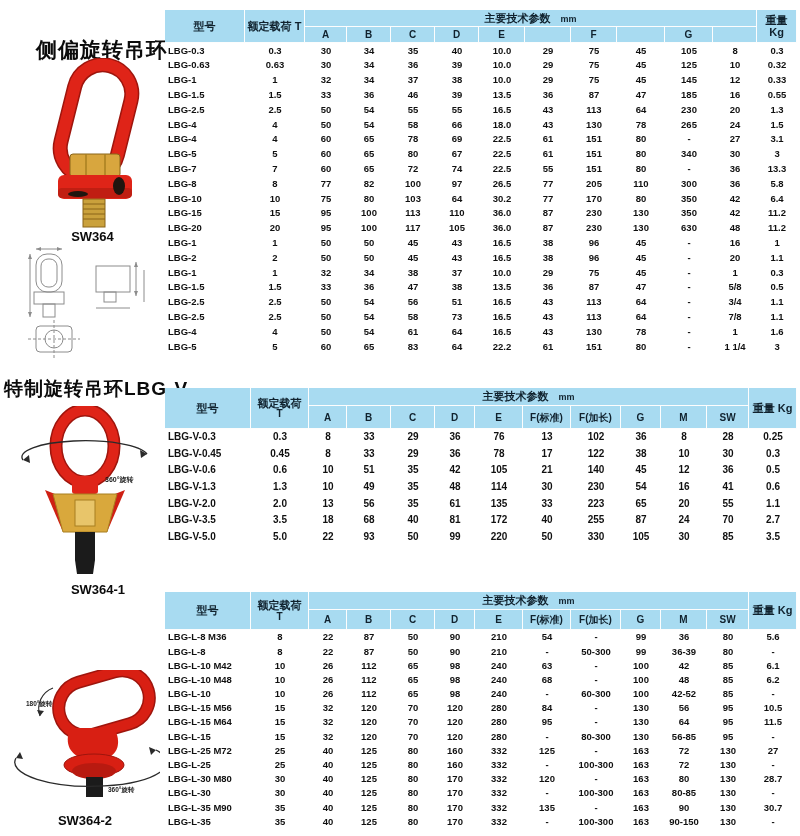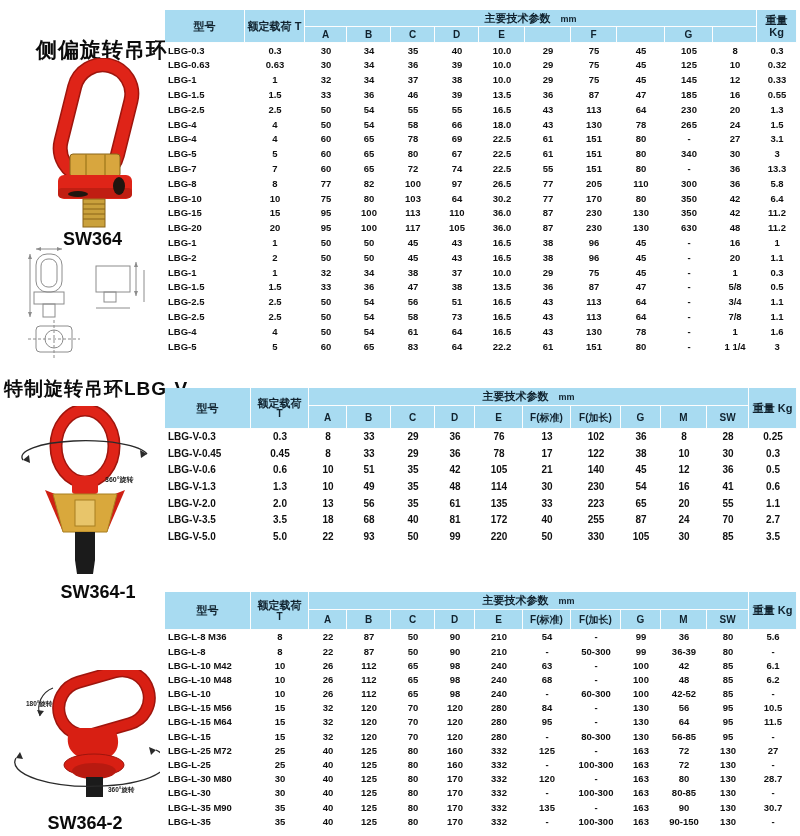--- a/index.html
+++ b/index.html
@@ -2,21 +2,21 @@
 <html><head>
 <meta charset="utf-8">
 <style>
   html,body{margin:0;padding:0;background:#fff;}
   .page{position:relative;width:800px;height:836px;background:#ffffff;overflow:hidden;
         font-family:"Liberation Sans","DejaVu Sans",sans-serif;color:#111;}
   .sec-title{position:absolute;font-weight:bold;color:#0b0b0b;letter-spacing:1px;white-space:nowrap;}
   .title1{left:36px;top:36px;font-size:21px;}
   .title2{left:4px;top:376px;font-size:19px;}
   .title3{left:8px;top:640px;font-size:19px;}
-  .caption{position:absolute;font-weight:bold;font-size:18px;text-align:center;color:#0b0b0b;}
+  .caption{position:absolute;font-weight:bold;font-size:13px;text-align:center;color:#0b0b0b;}
   .cap1{left:40px;top:229px;width:105px;}
   .cap2{left:28px;top:582px;width:140px;}
   .cap3{left:10px;top:813px;width:150px;}
   .imgbox{position:absolute;}
   .box1{left:40px;top:58px;}
   .boxdraw{left:8px;top:244px;}
   .box2{left:15px;top:406px;}
   .box3{left:10px;top:670px;}
 
   .t-wrap{position:absolute;left:165px;}

